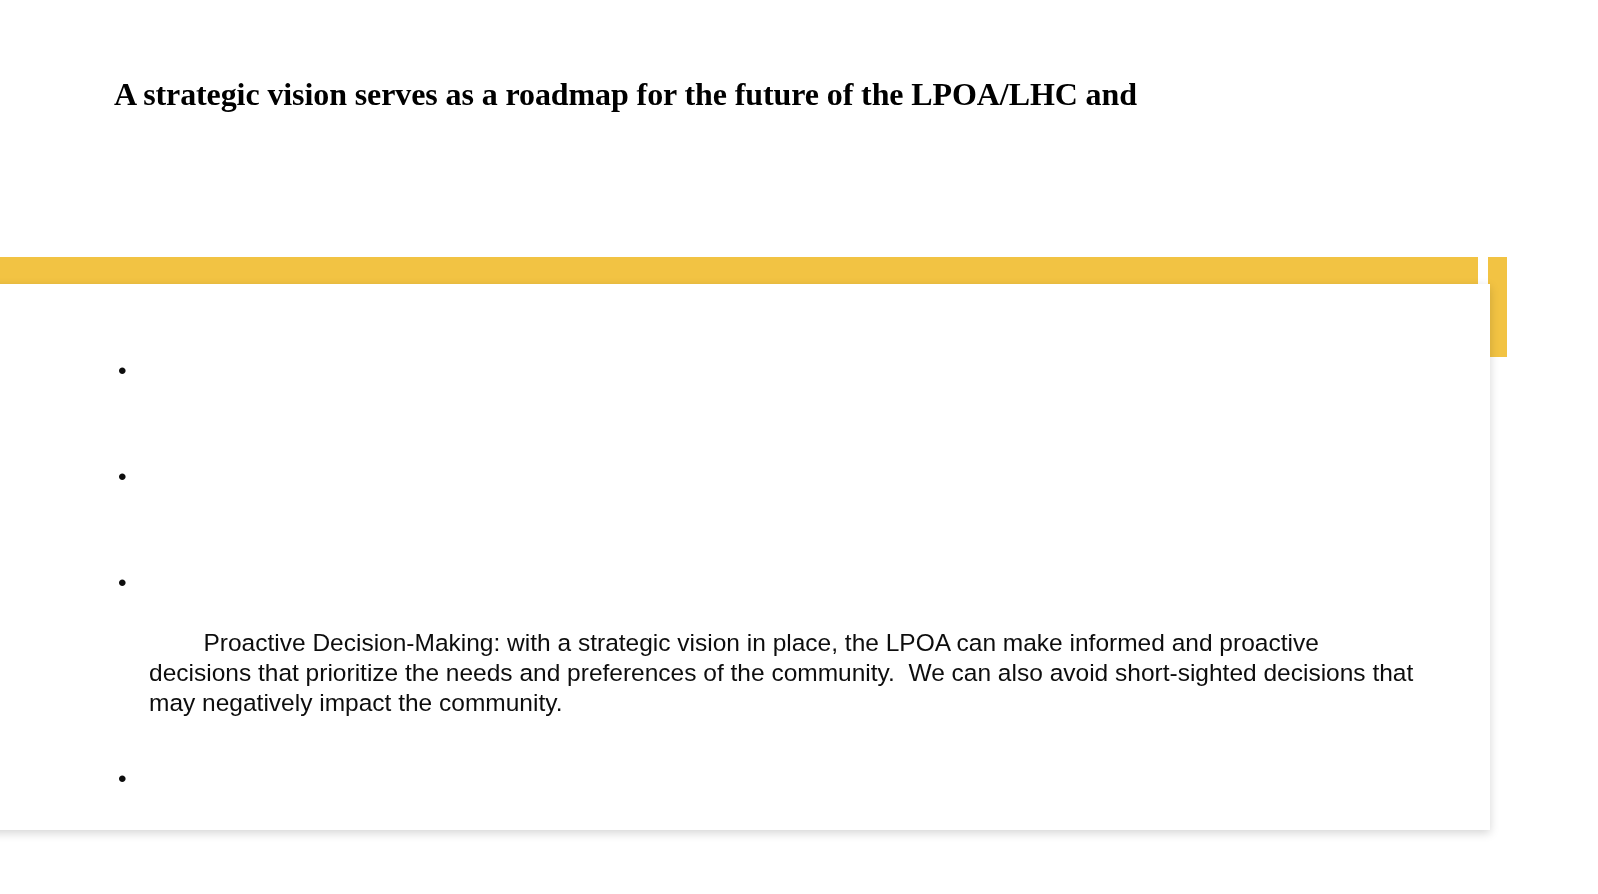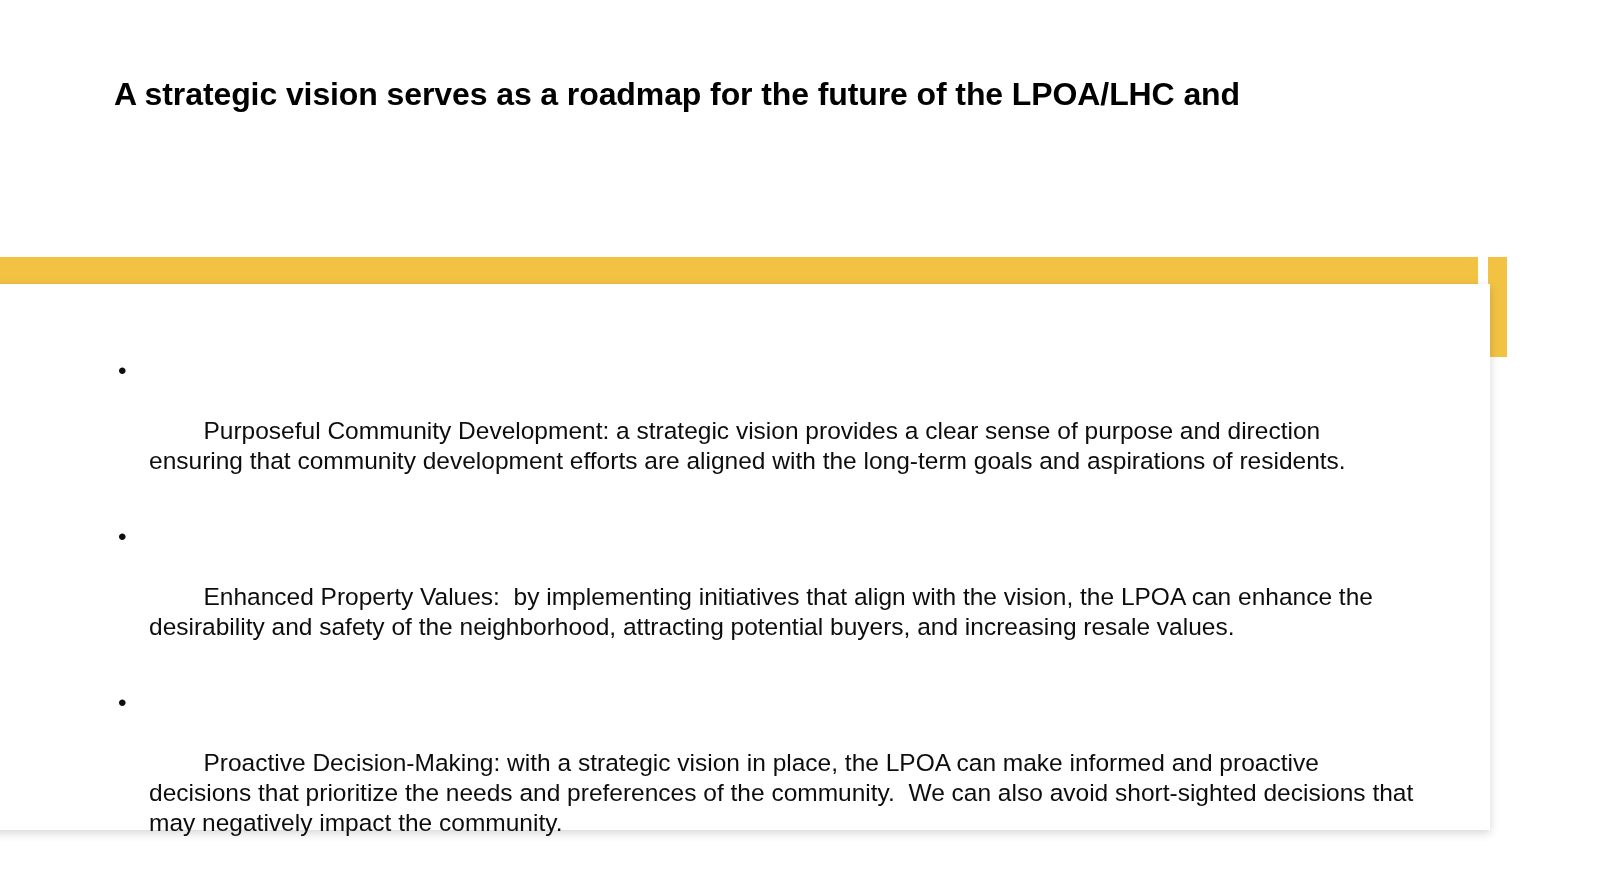--- a/index.html
+++ b/index.html
@@ -26,21 +26,21 @@
   }
 
   
   #title-block {
     position: absolute;
     left: 114px;
     top: 74px;
     width: 1180px;
   }
   .title-line {
-    font-family: Liberation Sans, sans-serif;
+    font-family: Liberation Serif, serif;
     font-size: 32px;
     font-weight: bold;
     color: #000000;
     line-height: 40px;
     letter-spacing: -0.1px;
     white-space: pre;
   }
 
   
   #accent-group {
@@ -131,26 +131,24 @@
     <div id="accent-hbar"></div>
     <div id="accent-tail"></div>
     <div id="accent-vbar"></div>
   </div>
 
   <div id="content-panel">
     <div id="bullet-list">
 
       <div class="bullet-item">
         <span class="bullet-marker">•</span>
-        <span>Purposeful Community Development: a strategic vision provides a clear sense of purpose and direction ensuring that community development efforts are aligned with the long-term goals and aspirations of residents.</span>
       </div>
 
       <div class="bullet-item">
         <span class="bullet-marker">•</span>
-        <span>Enhanced Property Values:  by implementing initiatives that align with the vision, the LPOA can enhance the desirability and safety of the neighborhood, attracting potential buyers, and increasing resale values.</span>
       </div>
 
       <div class="bullet-item">
         <span class="bullet-marker">•</span>
         <span>Proactive Decision-Making: with a strategic vision in place, the LPOA can make informed and proactive decisions that prioritize the needs and preferences of the community.  We can also avoid short-sighted decisions that may negatively impact the community.</span>
       </div>
 
       <div class="bullet-item">
         <span class="bullet-marker">•</span>
         

